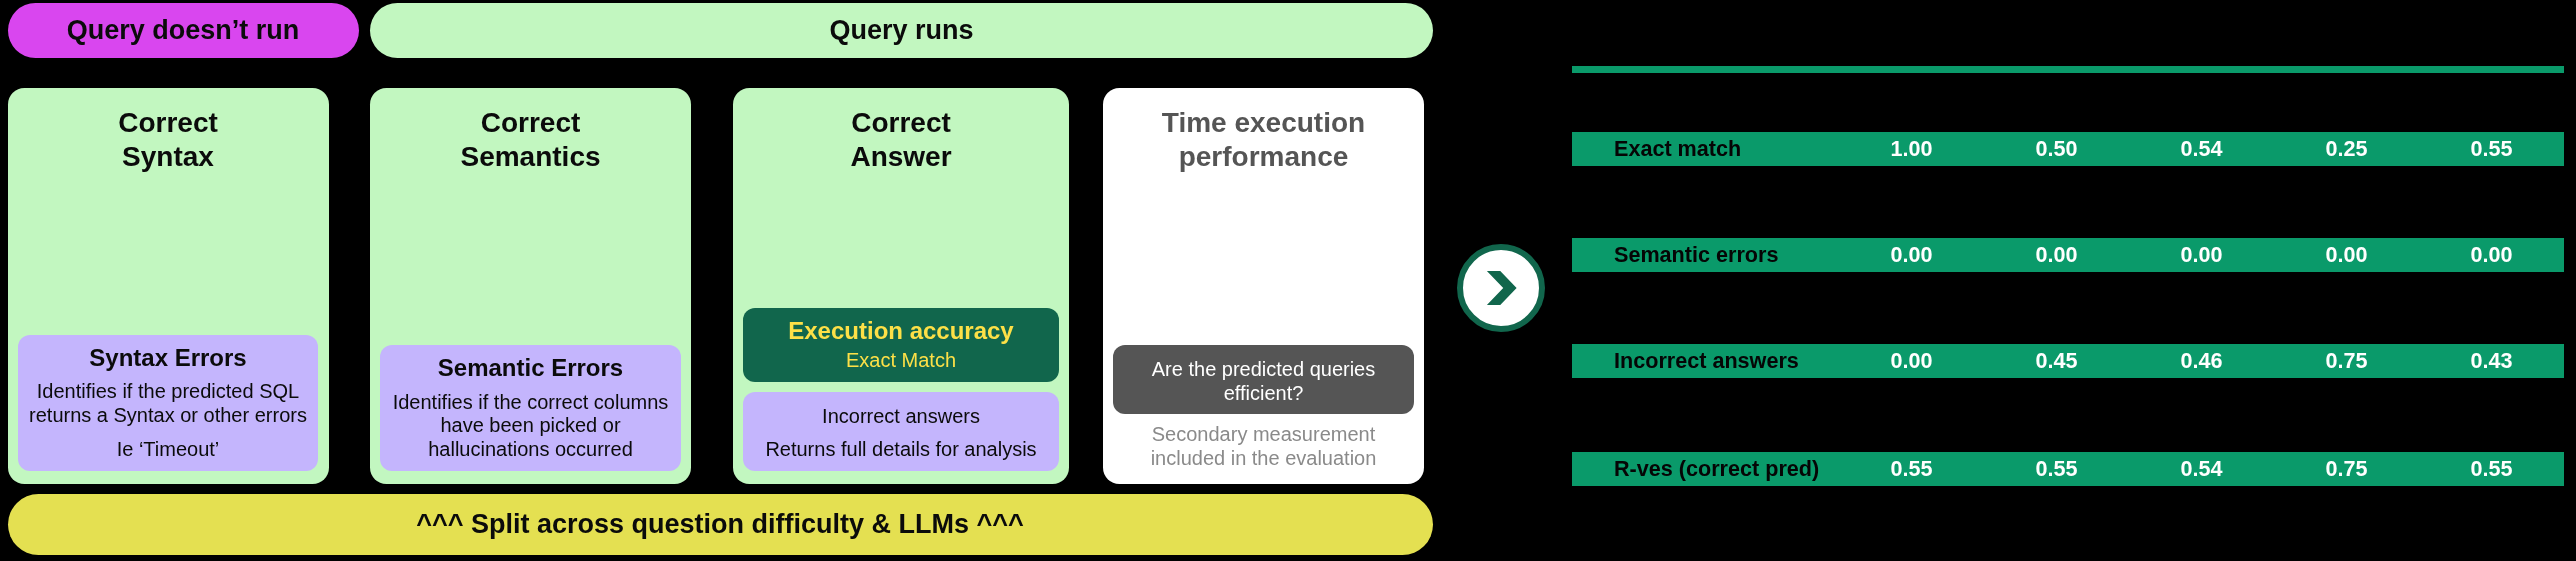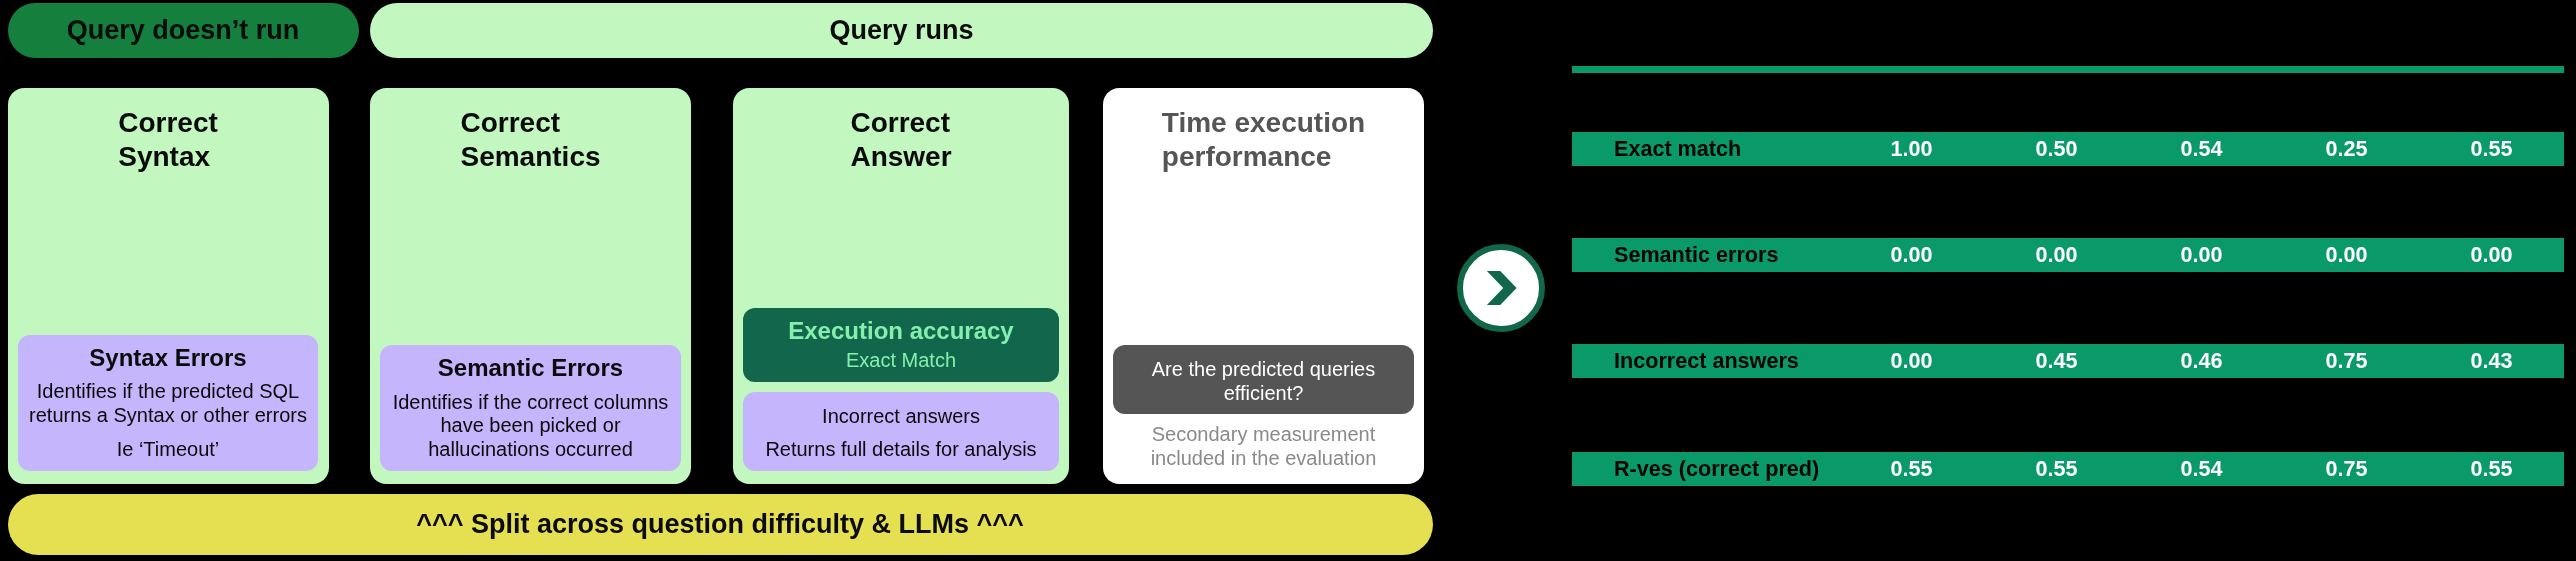--- a/index.html
+++ b/index.html
@@ -4,43 +4,43 @@
 <style>
   html,body{margin:0;padding:0;background:#000;}
   body{width:2576px;height:561px;position:relative;overflow:hidden;
        font-family:"Liberation Sans","DejaVu Sans",sans-serif;}
 
   .stage{position:absolute;inset:0;}
 
   
   .pill{position:absolute;border-radius:745px;display:flex;align-items:center;
         justify-content:center;font-weight:bold;color:#0b0b0b;}
-  #pill-doesnt-run{left:7.5px;top:3px;width:351px;height:55px;background:#15803d;font-size:27px;}
+  #pill-doesnt-run{left:7.5px;top:3px;width:351px;height:55px;background:#d946ef;font-size:27px;}
   #pill-runs{left:370px;top:3px;width:1063px;height:55px;background:#c2f7c0;font-size:27px;}
 
   
   .card{position:absolute;top:88px;height:396px;border-radius:16.4px;
         display:flex;flex-direction:column;align-items:center;box-sizing:border-box;
         padding:10.4px 10.4px 13.4px 10.4px;}
   .card.green{background:#c2f7c0;}
   .card.gray{background:#ffffff;}
   #card-syntax   {left:7.5px;  width:321px;}
   #card-semantics{left:370px; width:321px;}
   #card-answer   {left:733px; width:336px;}
   #card-time     {left:1103px;width:321px;}
 
-  .card-title{font-weight:bold;font-size:28px;line-height:1.22;text-align:left;
+  .card-title{font-weight:bold;font-size:28px;line-height:1.22;text-align:center;
               color:#0b0b0b;margin-top:7.5px;margin-bottom:4.5px;}
   .card.gray .card-title{color:#555555;}
 
   .sub{border-radius:12px;box-sizing:border-box;width:100%;
        display:flex;flex-direction:column;align-items:center;justify-content:center;
        padding:9px 10.4px;}
   .sub.pink{background:#c4b5fd;color:#0b0b0b;}
-  .sub.dgreen{background:#11664c;color:#86efac;}
+  .sub.dgreen{background:#11664c;color:#fde047;}
   .sub.dgray{background:#555555;color:#ffffff;}
 
   .sub-title{font-weight:bold;font-size:24px;line-height:1.15;text-align:center;}
   .sub-body{font-size:20px;line-height:1.18;text-align:center;margin-top:9px;}
   .sub-body.tight{margin-top:4.5px;}
   .sub-note{font-size:20px;line-height:1.18;text-align:center;margin-top:10.4px;}
 
   .spacer{flex:1 1 auto;}
   .gap{height:10.4px;flex:0 0 auto;}
 

